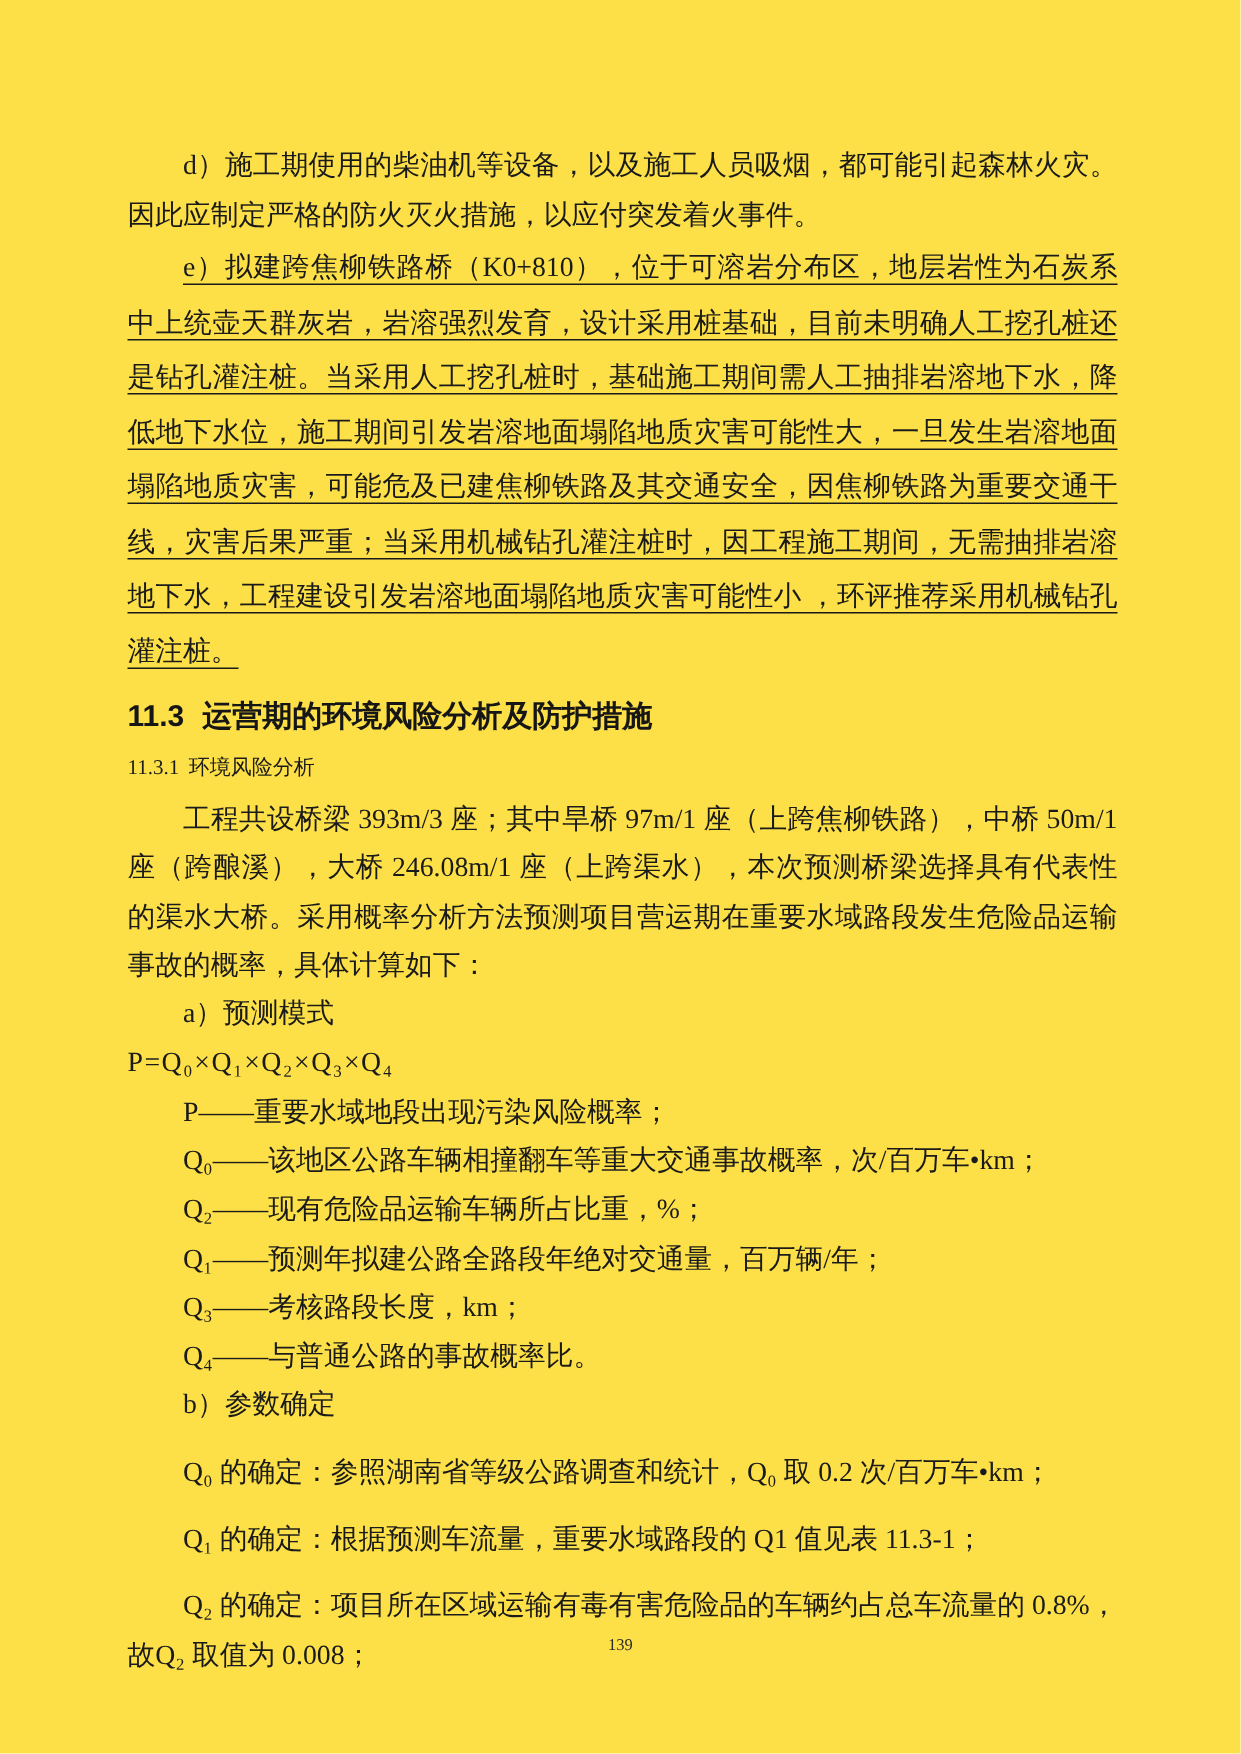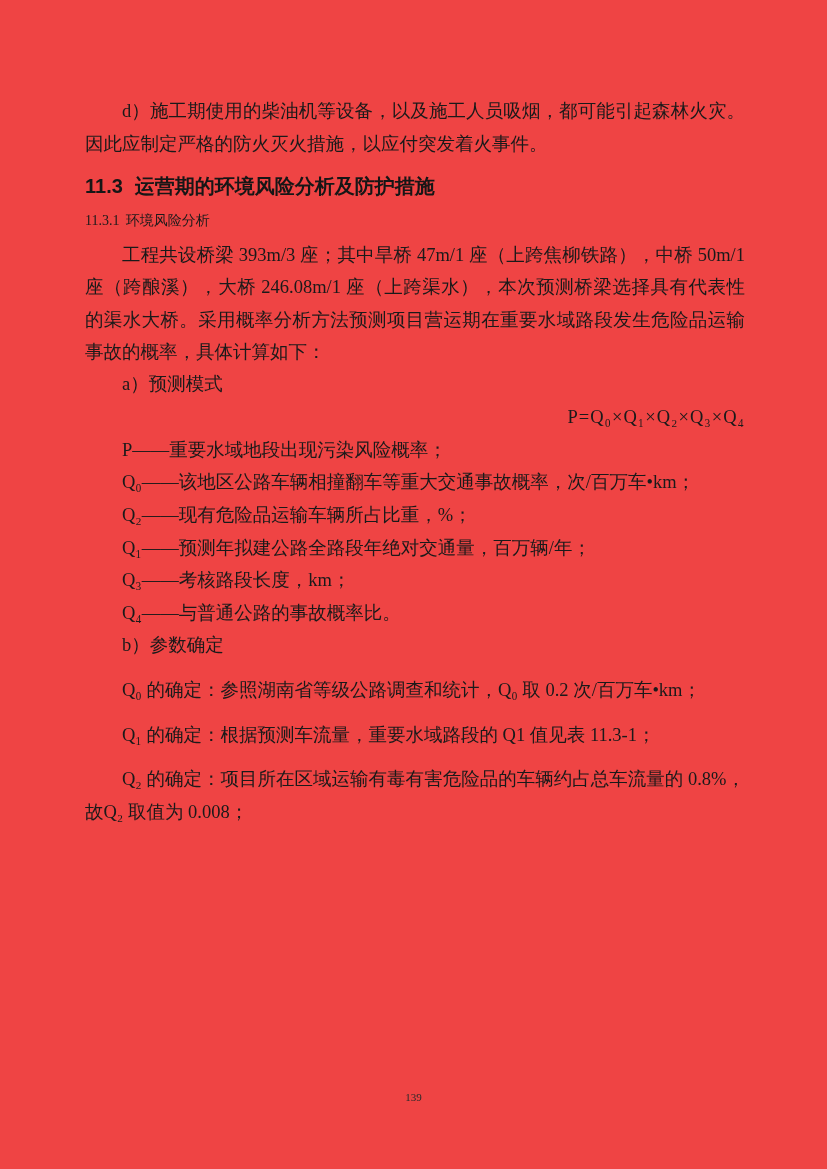--- a/index.html
+++ b/index.html
@@ -5,21 +5,21 @@
   html, body {
     margin: 0;
     padding: 0;
     background: #ffffff;
   }
   .page {
     position: relative;
     width: 827px;
     height: 1169px;
     box-sizing: border-box;
-    background: #ef4444;
+    background: #fde047;
     padding: 95px 82px 0 85px;
     font-family: "Liberation Serif", "DejaVu Serif", serif;
     font-size: 18.5px;
     color: #1a1a1a;
     overflow: hidden;
   }
   .para {
     text-align: justify;
     text-indent: 2em;
     margin: 0;
@@ -50,21 +50,21 @@
   .body-para {
     margin-top: 3px;
     line-height: 32.3px;
   }
   .line {
     text-indent: 2em;
     line-height: 32.6px;
     text-align: justify;
   }
   .formula {
-    text-align: right;
+    text-align: left;
     line-height: 33px;
     letter-spacing: 1px;
   }
   .tight { line-height: 32.6px; margin-top: 12px; }
   .page-number {
     position: absolute;
     top: 1091px;
     left: 0;
     width: 100%;
     text-align: center;
@@ -72,30 +72,31 @@
     color: #2a2a2a;
   }
 </style>
 </head>
 <body>
 
 <div class="page">
 
   <p class="para para-d">d）施工期使用的柴油机等设备，以及施工人员吸烟，都可能引起森林火灾。因此应制定严格的防火灭火措施，以应付突发着火事件。</p>
 
+  <p class="para para-e">e）拟建跨焦柳铁路桥（K0+810），位于可溶岩分布区，地层岩性为石炭系中上统壶天群灰岩，岩溶强烈发育，设计采用桩基础，目前未明确人工挖孔桩还是钻孔灌注桩。当采用人工挖孔桩时，基础施工期间需人工抽排岩溶地下水，降低地下水位，施工期间引发岩溶地面塌陷地质灾害可能性大，一旦发生岩溶地面塌陷地质灾害，可能危及已建焦柳铁路及其交通安全，因焦柳铁路为重要交通干线，灾害后果严重；当采用机械钻孔灌注桩时，因工程施工期间，无需抽排岩溶地下水，工程建设引发岩溶地面塌陷地质灾害可能性小 ，环评推荐采用机械钻孔灌注桩。</p>
 
   <h2 class="section-heading">
     <span class="sec-num">11.3</span><span>运营期的环境风险分析及防护措施</span>
   </h2>
 
   <h3 class="subsection-heading">
     <span class="sec-num">11.3.1</span><span>环境风险分析</span>
   </h3>
 
-  <p class="para body-para">工程共设桥梁 393m/3 座；其中旱桥 47m/1 座（上跨焦柳铁路），中桥 50m/1 座（跨酿溪），大桥 246.08m/1 座（上跨渠水），本次预测桥梁选择具有代表性的渠水大桥。采用概率分析方法预测项目营运期在重要水域路段发生危险品运输事故的概率，具体计算如下：</p>
+  <p class="para body-para">工程共设桥梁 393m/3 座；其中旱桥 97m/1 座（上跨焦柳铁路），中桥 50m/1 座（跨酿溪），大桥 246.08m/1 座（上跨渠水），本次预测桥梁选择具有代表性的渠水大桥。采用概率分析方法预测项目营运期在重要水域路段发生危险品运输事故的概率，具体计算如下：</p>
 
   <div class="line">a）预测模式</div>
 
   <div class="formula">P=Q₀×Q₁×Q₂×Q₃×Q₄</div>
 
   <div class="line">P——重要水域地段出现污染风险概率；</div>
   <div class="line">Q₀——该地区公路车辆相撞翻车等重大交通事故概率，次/百万车•km；</div>
   <div class="line">Q₂——现有危险品运输车辆所占比重，%；</div>
   <div class="line">Q₁——预测年拟建公路全路段年绝对交通量，百万辆/年；</div>
   <div class="line">Q₃——考核路段长度，km；</div>

